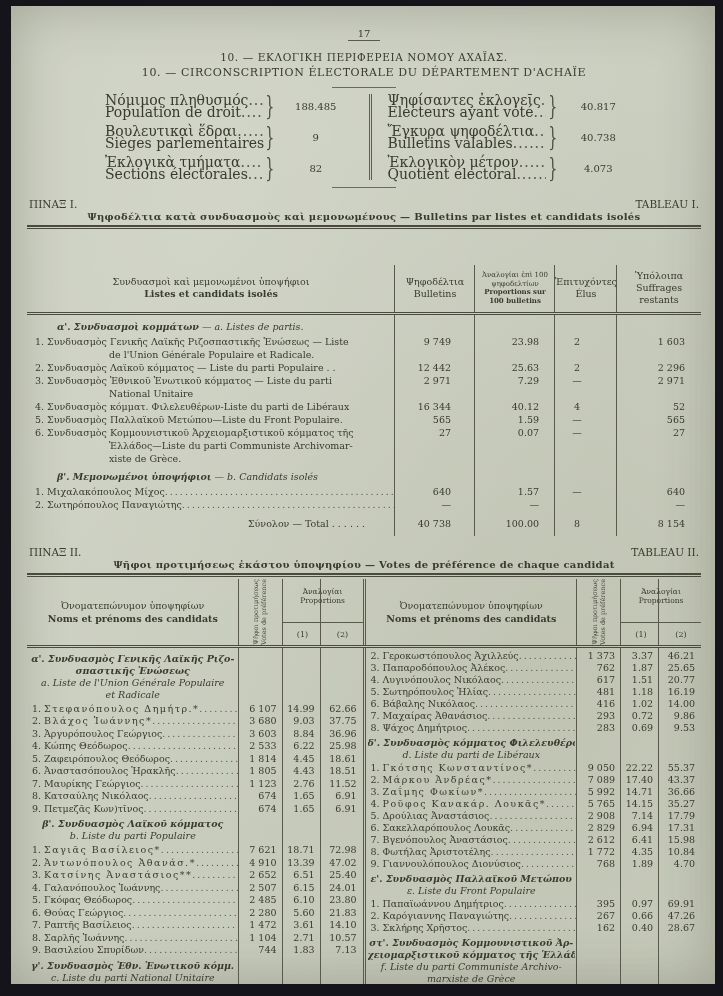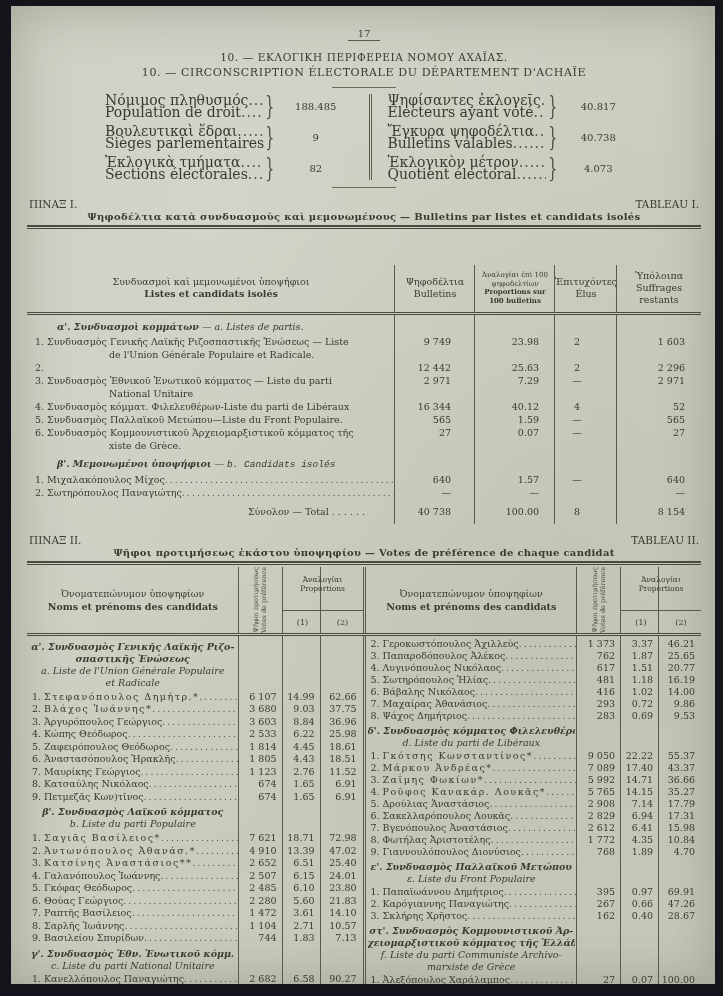--- a/index.html
+++ b/index.html
@@ -270,20 +270,21 @@
           </div>
           <div class="t1-line cont">de l'Union Générale Populaire et Radicale.</div>
         </div>
         <div class="t1-cell t1-num c2">9 749</div>
         <div class="t1-cell t1-num c3">23.98</div>
         <div class="t1-cell t1-num c4">2</div>
         <div class="t1-cell t1-num c5">1 603</div>
         <div class="t1-cell t1-name">
           <div class="t1-line">
             <div class="t1-no">2.</div>
+            <div class="lt">Συνδυασμὸς Λαϊκοῦ κόμματος — Liste du parti Populaire . .</div>
           </div>
         </div>
         <div class="t1-cell t1-num c2">12 442</div>
         <div class="t1-cell t1-num c3">25.63</div>
         <div class="t1-cell t1-num c4">2</div>
         <div class="t1-cell t1-num c5">2 296</div>
         <div class="t1-cell t1-name">
           <div class="t1-line">
             <div class="t1-no">3.</div>
             <div class="lt">Συνδυασμὸς Ἐθνικοῦ Ἑνωτικοῦ κόμματος — Liste du parti</div>
@@ -312,27 +313,28 @@
         </div>
         <div class="t1-cell t1-num c2">565</div>
         <div class="t1-cell t1-num c3">1.59</div>
         <div class="t1-cell t1-num c4">—</div>
         <div class="t1-cell t1-num c5">565</div>
         <div class="t1-cell t1-name">
           <div class="t1-line">
             <div class="t1-no">6.</div>
             <div class="lt">Συνδυασμὸς Κομμουνιστικοῦ Ἀρχειομαρξιστικοῦ κόμματος τῆς</div>
           </div>
+          <div class="t1-line cont">Ἑλλάδος—Liste du parti Communiste Archivomar-</div>
           <div class="t1-line cont">xiste de Grèce.</div>
         </div>
         <div class="t1-cell t1-num c2">27</div>
         <div class="t1-cell t1-num c3">0.07</div>
         <div class="t1-cell t1-num c4">—</div>
         <div class="t1-cell t1-num c5">27</div>
-        <div class="t1-cell t1-sec"><div class="t1-sec-el" style="display: inline;">β'. Μεμονωμένοι ὑποψήφιοι</div><span> — </span><div class="t1-sec-fr" style="display: inline; font-family: Liberation Mono, monospace;">b. Candidats isolés</div></div>
+        <div class="t1-cell t1-sec"><div class="t1-sec-el" style="display: inline;">β'. Μεμονωμένοι ὑποψήφιοι</div><span> — </span><div class="t1-sec-fr" style="display: inline;">b. Candidats isolés</div></div>
         <div class="t1-cell t1-num c2"></div>
         <div class="t1-cell t1-num c3"></div>
         <div class="t1-cell t1-num c4"></div>
         <div class="t1-cell t1-num c5"></div>
         <div class="t1-cell t1-name">
           <div class="t1-line">
             <div class="t1-no">1.</div>
             <div class="lt">Μιχαλακόπουλος Μίχος</div>
             <div class="dots">................................................................................</div>
           </div>

